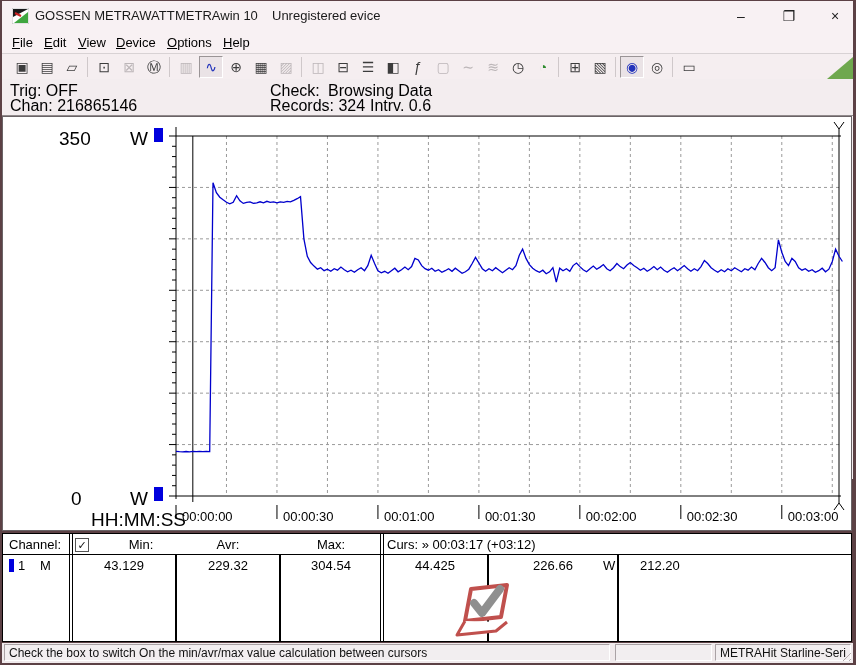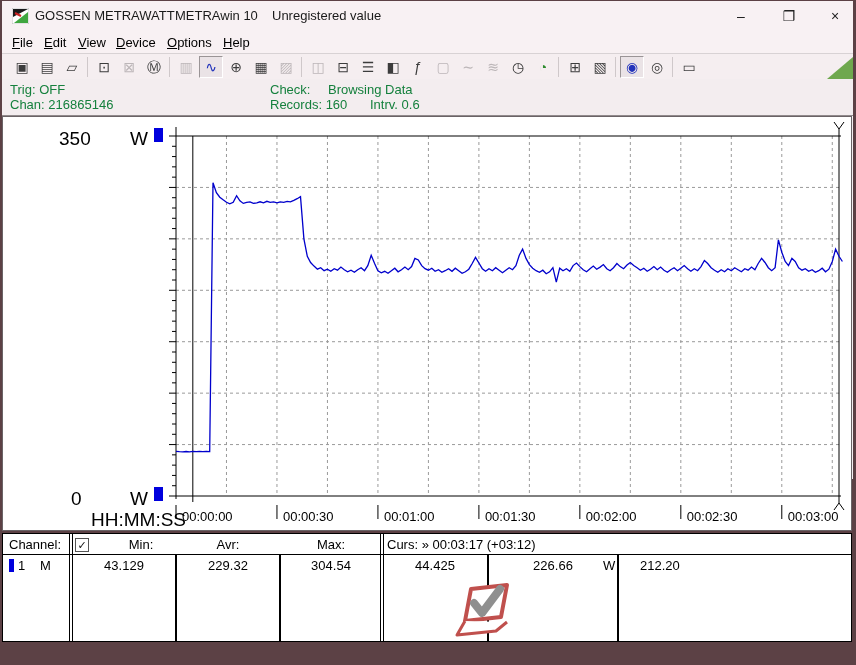--- a/index.html
+++ b/index.html
@@ -1,19 +1,19 @@
 <!DOCTYPE html>
 <html><head>
 <meta charset="utf-8">
 <style>
   html,body{margin:0;padding:0;background:#777;font-family:"Liberation Sans",sans-serif;}
   #win{position:relative;width:856px;height:665px;background:#5c4145;overflow:hidden;}
   #inner{position:absolute;left:2px;top:1px;width:851px;height:478px;background:#f3edef;}
   .abs{position:absolute;}
-  .txt{color:#15803d;font-size:13px;white-space:pre;}
+  .txt{color:#000000;font-size:16px;white-space:pre;}
 
   
   #titlebar{left:0;top:0;width:851px;height:30px;background:#f8f1f3;}
   #titlebar .t{top:7px;font-size:13px;color:#1a1a1a;}
   .winbtn{top:4px;width:30px;height:22px;text-align:center;line-height:22px;font-size:14px;color:#222;cursor:default;}
   
   #menubar{left:0;top:30px;width:851px;height:22px;background:#f8f1f3;}
   .menuitem{position:absolute;top:3px;font-size:13px;color:#000;padding:1px 4px;}
   .menuitem u{text-decoration:underline;}
   
@@ -59,21 +59,21 @@
 
   <div class="abs" id="titlebar">
     <svg class="abs" style="left:10px;top:7px" width="17" height="16">
       <rect x="0" y="0" width="17" height="16" fill="#fff" stroke="#888" stroke-width="0.5"></rect>
       <polygon points="16,4 16,15 2,15" fill="#3fa63f"></polygon>
       <polygon points="1,1 16,1 1,9" fill="#1a1a1a"></polygon>
       <line x1="3" y1="5" x2="9" y2="8" stroke="#cc2222" stroke-width="2"></line>
     </svg>
     <span class="abs t txt" style="left:33px">GOSSEN METRAWATT</span>
     <span class="abs t txt" style="left:173px">METRAwin 10</span>
-    <span class="abs t txt" style="left:270px">Unregistered value</span>
+    <span class="abs t txt" style="left:270px">Unregistered evice</span>
     <span class="abs winbtn" style="left:724px">–</span>
     <span class="abs winbtn" style="left:772px">❐</span>
     <span class="abs winbtn" style="left:818px">×</span>
   </div>
 
   <div class="abs" id="menubar">
         <span class="menuitem" style="left: 6px;"><u>F</u>ile</span>
         <span class="menuitem" style="left: 38px;"><u>E</u>dit</span>
         <span class="menuitem" style="left: 72px;"><u>V</u>iew</span>
         <span class="menuitem" style="left: 110px;"><u>D</u>evice</span>
@@ -115,21 +115,21 @@
         <div class="tbtn" style="left: 643px;">◎</div>
         <div class="tsep" style="left: 670px;"></div>
         <div class="tbtn" style="left: 675px;">▭</div>
       </div>
 
   <div class="abs" id="statuspanel">
     <span class="abs txt" style="left:8px;top:3px">Trig: OFF</span>
     <span class="abs txt" style="left:8px;top:18px">Chan: 216865146</span>
     <span class="abs txt" style="left:268px;top:3px">Check:</span>
     <span class="abs txt" style="left:326px;top:3px">Browsing Data</span>
-    <span class="abs txt" style="left:268px;top:18px">Records: 160</span>
+    <span class="abs txt" style="left:268px;top:18px">Records: 324</span>
     <span class="abs txt" style="left:368px;top:18px">Intrv. 0.6</span>
   </div>
 
   <div class="abs" id="chartpanel">
     <svg id="chart-svg" width="848" height="413">
           <line x1="173" y1="327.57142857142856" x2="836" y2="327.57142857142856" stroke="#9a9a9a" stroke-width="1" stroke-dasharray="3 3"></line>
           <line x1="173" y1="276.1428571428571" x2="836" y2="276.1428571428571" stroke="#9a9a9a" stroke-width="1" stroke-dasharray="3 3"></line>
           <line x1="173" y1="224.71428571428572" x2="836" y2="224.71428571428572" stroke="#9a9a9a" stroke-width="1" stroke-dasharray="3 3"></line>
           <line x1="173" y1="173.28571428571428" x2="836" y2="173.28571428571428" stroke="#9a9a9a" stroke-width="1" stroke-dasharray="3 3"></line>
           <line x1="173" y1="121.85714285714283" x2="836" y2="121.85714285714283" stroke="#9a9a9a" stroke-width="1" stroke-dasharray="3 3"></line>
@@ -250,15 +250,21 @@
   </div>
 
   <div class="abs" id="watermark">
     <svg width="62" height="62">
       <path d="M17,8 L53,4 L47,36 L11,40 Z" fill="#fff" stroke="#c0504d" stroke-width="4" stroke-linejoin="round"></path>
       <path d="M11,40 L3,54 L42,50 L53,41" fill="#fff" stroke="#c0504d" stroke-width="3" stroke-linejoin="round"></path>
       <path d="M20,22 L28,32 L46,8" fill="none" stroke="#8f8f8f" stroke-width="8" stroke-linecap="round" stroke-linejoin="round"></path>
     </svg>
   </div>
 
+  <div class="abs" id="statusbar">
+    <div class="sbox" style="left:2px;width:606px">Check the box to switch On the min/avr/max value calculation between cursors</div>
+    <div class="sbox" style="left:613px;width:97px"></div>
+    <div class="sbox" style="left:713px;width:136px">METRAHit Starline-Seri</div>
+    <div id="grip"></div>
+  </div>
 
  </div>
 </div>
 
 </body></html>

